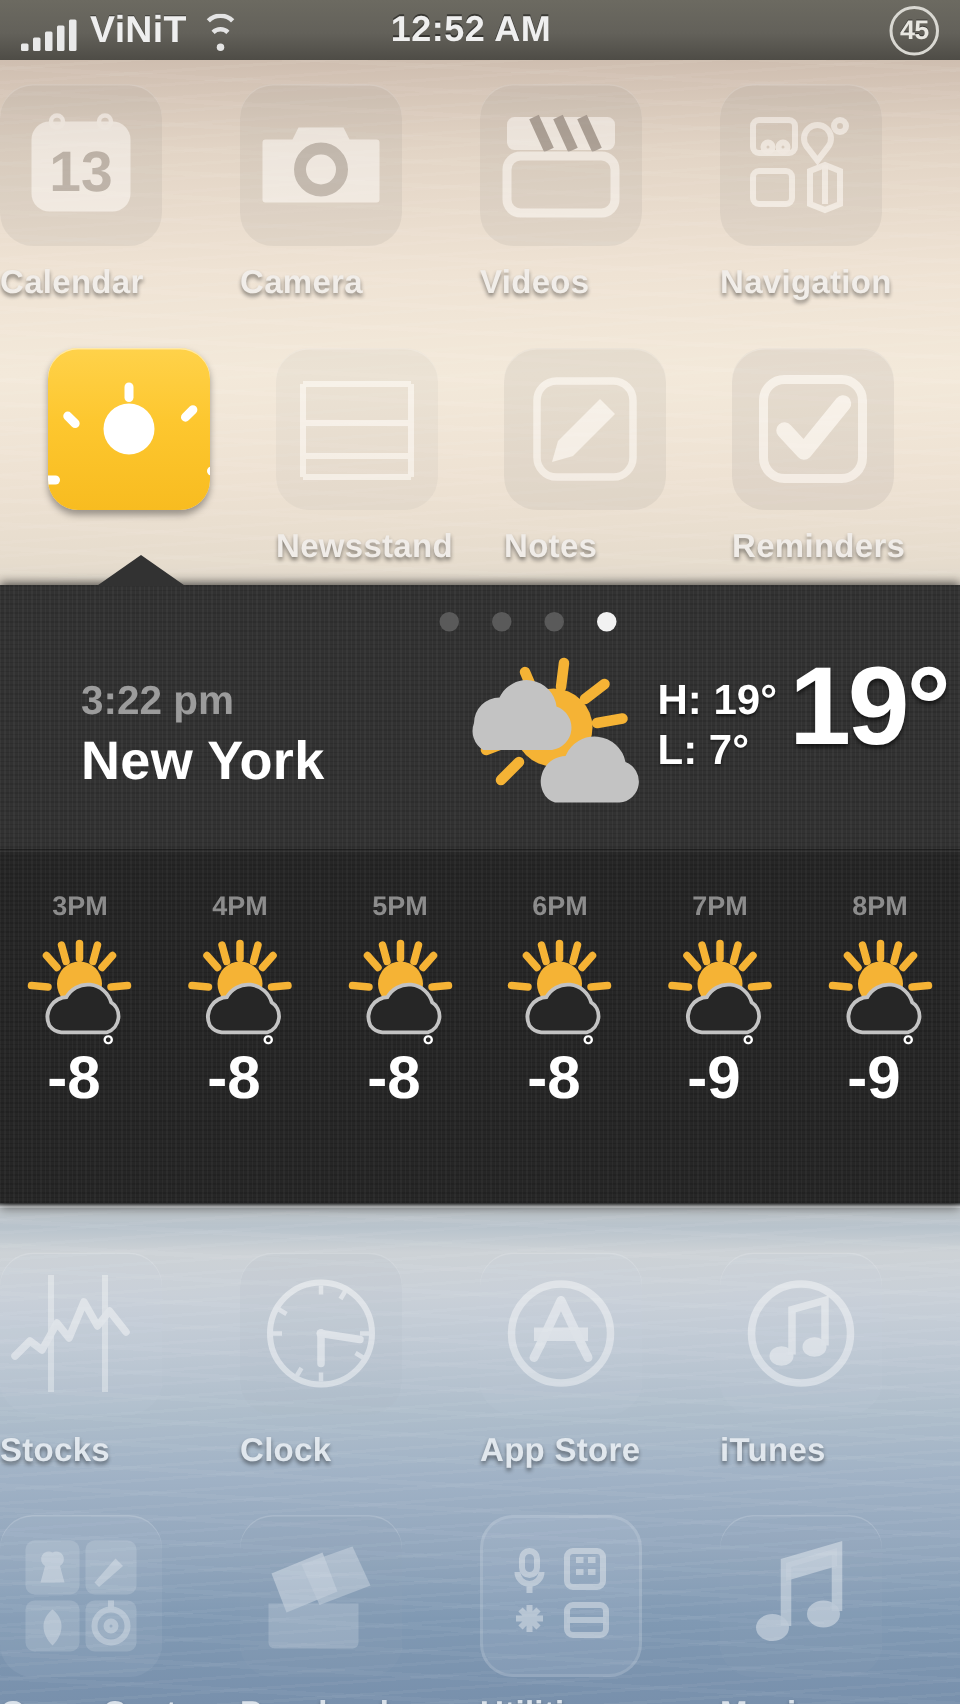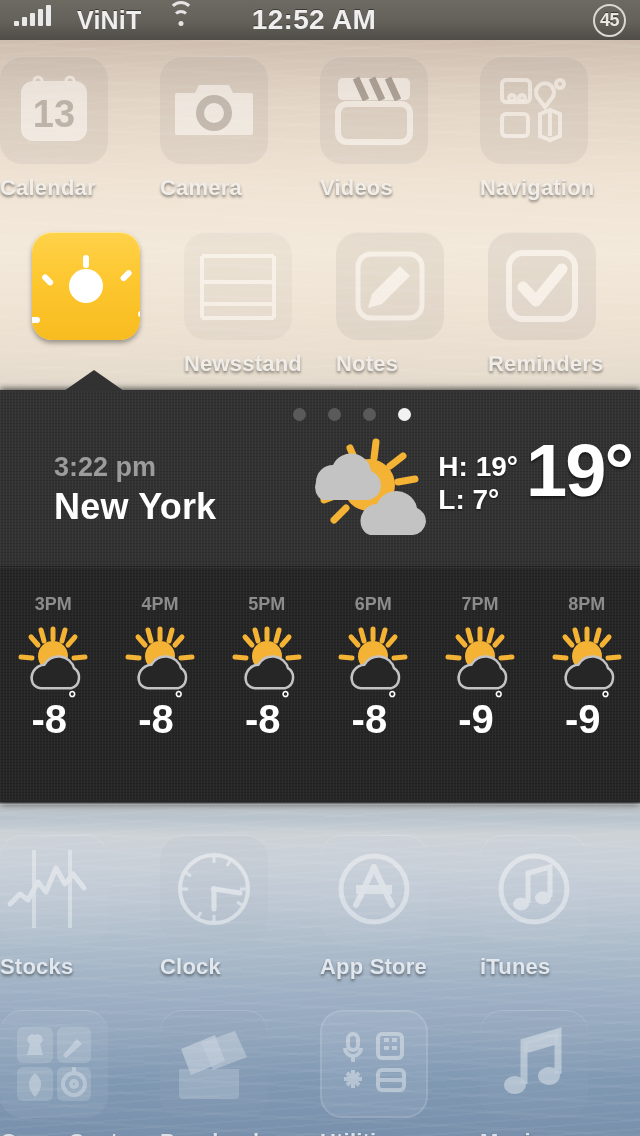--- a/index.html
+++ b/index.html
@@ -52,36 +52,36 @@
 
   
   #statusbar{
     position:absolute; top:0; left:0; width:640px; height:40px; z-index:40;
     background:linear-gradient(180deg,#6c6a61 0%,#63615a 55%,#4e4c46 100%);
     color:#efefef; display:flex; align-items:center;
     padding:0 14px;
     font-size:24px; font-weight:bold;
     text-shadow:0 -1px 0 rgba(0,0,0,.45);
   }
-  .sb-left{display:flex; gap:26px;}
+  .sb-left{display:flex; align-items:flex-end; gap:9px;}
   .sig{display:flex; align-items:flex-end; gap:3px; height:20px;}
   .sig i{display:block; width:5px; background:#e9e9e9; border-radius:1px;}
   .sig i:nth-child(1){height:5px;} .sig i:nth-child(2){height:9px;}
   .sig i:nth-child(3){height:13px;} .sig i:nth-child(4){height:17px;}
   .sig i:nth-child(5){height:21px; background:#e9e9e9;}
   .carrier{font-size:25px; letter-spacing:.2px; margin-bottom:-1px;}
   .wifi{position:relative; width:27px; height:21px; margin-bottom:-1px;}
   .wifi span{position:absolute; left:50%; bottom:0; transform:translateX(-50%);
     border:3px solid #e4e4e4; border-bottom-color:transparent;
     border-left-color:transparent; border-right-color:transparent;
     border-radius:50%;}
   .wifi span.a{width:26px;height:26px;}
   .wifi span.b{width:17px;height:17px;}
   .wifi span.dot{width:5px;height:5px;border-radius:50%;background:#e4e4e4;border:none;bottom:1px;}
-  .sb-time{position:absolute; left:0; right:12px; text-align:center; font-size:28px; letter-spacing:.3px;}
+  .sb-time{position:absolute; left:0; right:12px; text-align:center; font-size:24px; letter-spacing:.3px;}
   .sb-right{margin-left:auto; display:flex; z-index:2;}
   .battery-circle{
     width:33px;height:33px;border-radius:50%;
     border:2px solid #d9d8d2; display:flex;align-items:center;justify-content:center;
     font-size:18px; font-weight:bold; color:#e8e7e1; letter-spacing:-.5px;
   }
 
   
   .row{position:absolute; left:0; width:640px; display:flex;}
   .cell{width:160px; display:flex; flex-direction:column; }

